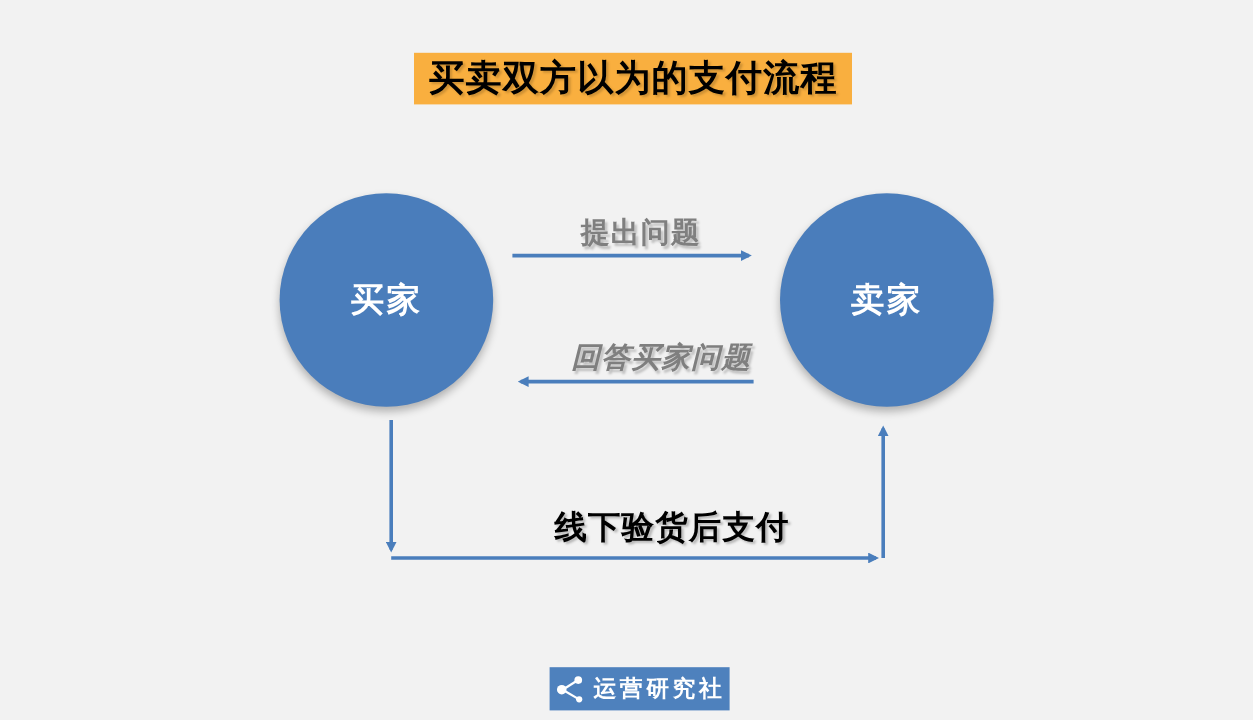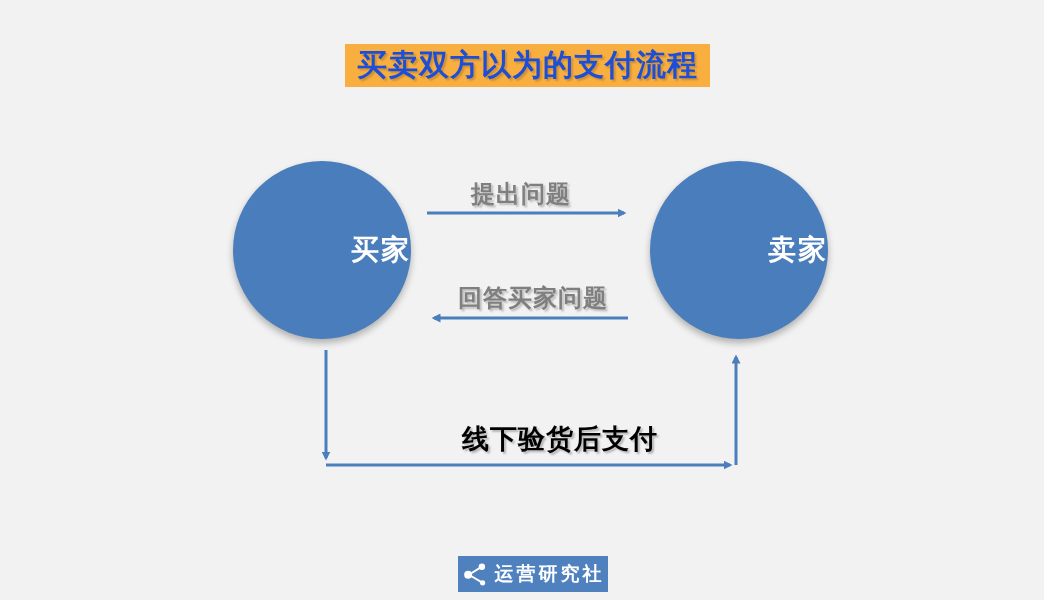--- a/index.html
+++ b/index.html
@@ -13,49 +13,49 @@
     background:#f2f2f2;
     overflow:hidden;
     margin:0 auto;
   }
   .title-banner{
     position:absolute;
     left:345px;top:44px;
     width:365px;height:43px;
     background:#f9af3f;
     display:flex;align-items:center;justify-content:center;
-    color:#1d4ed8;
+    color:#000000;
     font-size:30px;font-weight:bold;
     letter-spacing:1px;
     text-shadow:2px 2px 2px rgba(0,0,0,0.18);
   }
   .node{
     position:absolute;
     width:178px;height:178px;
     border-radius:50%;
     background:#4a7dbb;
-    display:flex;align-items:center;justify-content:flex-end;
+    display:flex;align-items:center;justify-content:center;
     color:#ffffff;
     font-size:28px;font-weight:bold;
     letter-spacing:2px;
     box-shadow:0 4px 7px rgba(0,0,0,0.28);
   }
   .node-buyer{left:233px;top:161px;}
   .node-seller{left:650px;top:161px;}
   .edge-label{
     position:absolute;
     text-align:center;
     font-weight:bold;
     color:#7f7f7f;
     font-size:24px;
     letter-spacing:1px;
     text-shadow:2px 2px 2px rgba(0,0,0,0.22);
   }
-  .edge-label-ask{left:421px;top:178px;width:200px;}
-  .edge-label-answer{left:423px;top:282px;width:220px;}
+  .edge-label-ask{left:434px;top:178px;width:200px;}
+  .edge-label-answer{left:441px;top:282px;width:220px;font-style:italic;}
   .edge-label-pay{
     left:435px;top:421px;width:250px;
     color:#000000;font-size:27px;
     text-shadow:2px 2px 2px rgba(0,0,0,0.25);
   }
   .arrows-layer{
     position:absolute;left:0;top:0;width:1044px;height:600px;
   }
   .footer-logo{
     position:absolute;

